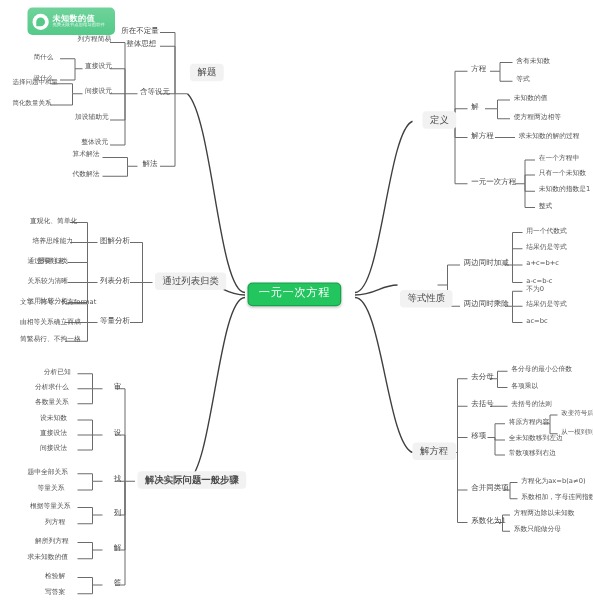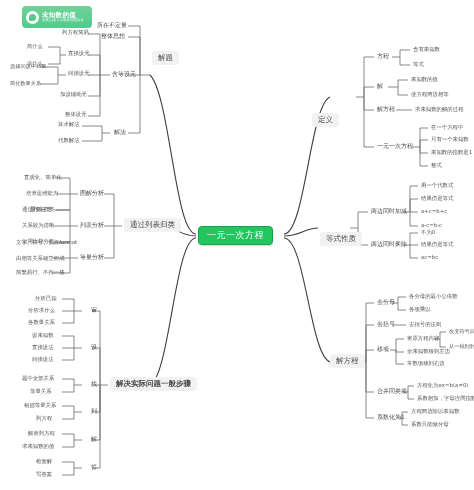--- a/index.html
+++ b/index.html
@@ -254,21 +254,21 @@
 
   <div class="node lvl3" style="left:22px;top:402px;">根据等量关系</div>
   <div class="node lvl3" style="left:34px;top:415px;">列方程</div>
 
   <div class="node lvl3" style="left:26px;top:430px;">解所列方程</div>
   <div class="node lvl3" style="left:20px;top:443px;">求未知数的值</div>
 
   <div class="node lvl3" style="left:34px;top:458px;">检验解</div>
   <div class="node lvl3" style="left:34px;top:471px;">写答案</div>
 
-  <div class="node lvl1" style="left:312px;top:89px;margin-top:24px;">定义</div>
+  <div class="node lvl1" style="left:338px;top:89px;">定义</div>
 
   <div class="node lvl2" style="left:375px;top:52px;">方程</div>
   <div class="node lvl2" style="left:375px;top:82px;">解</div>
   <div class="node lvl2" style="left:375px;top:105px;">解方程</div>
   <div class="node lvl2" style="left:375px;top:142px;">一元一次方程</div>
 
   <div class="node lvl3" style="left:411px;top:46px;">含有未知数</div>
   <div class="node lvl3" style="left:411px;top:61px;">等式</div>
   <div class="node lvl3" style="left:409px;top:76px;">未知数的值</div>
   <div class="node lvl3" style="left:409px;top:91px;">使方程两边相等</div>

